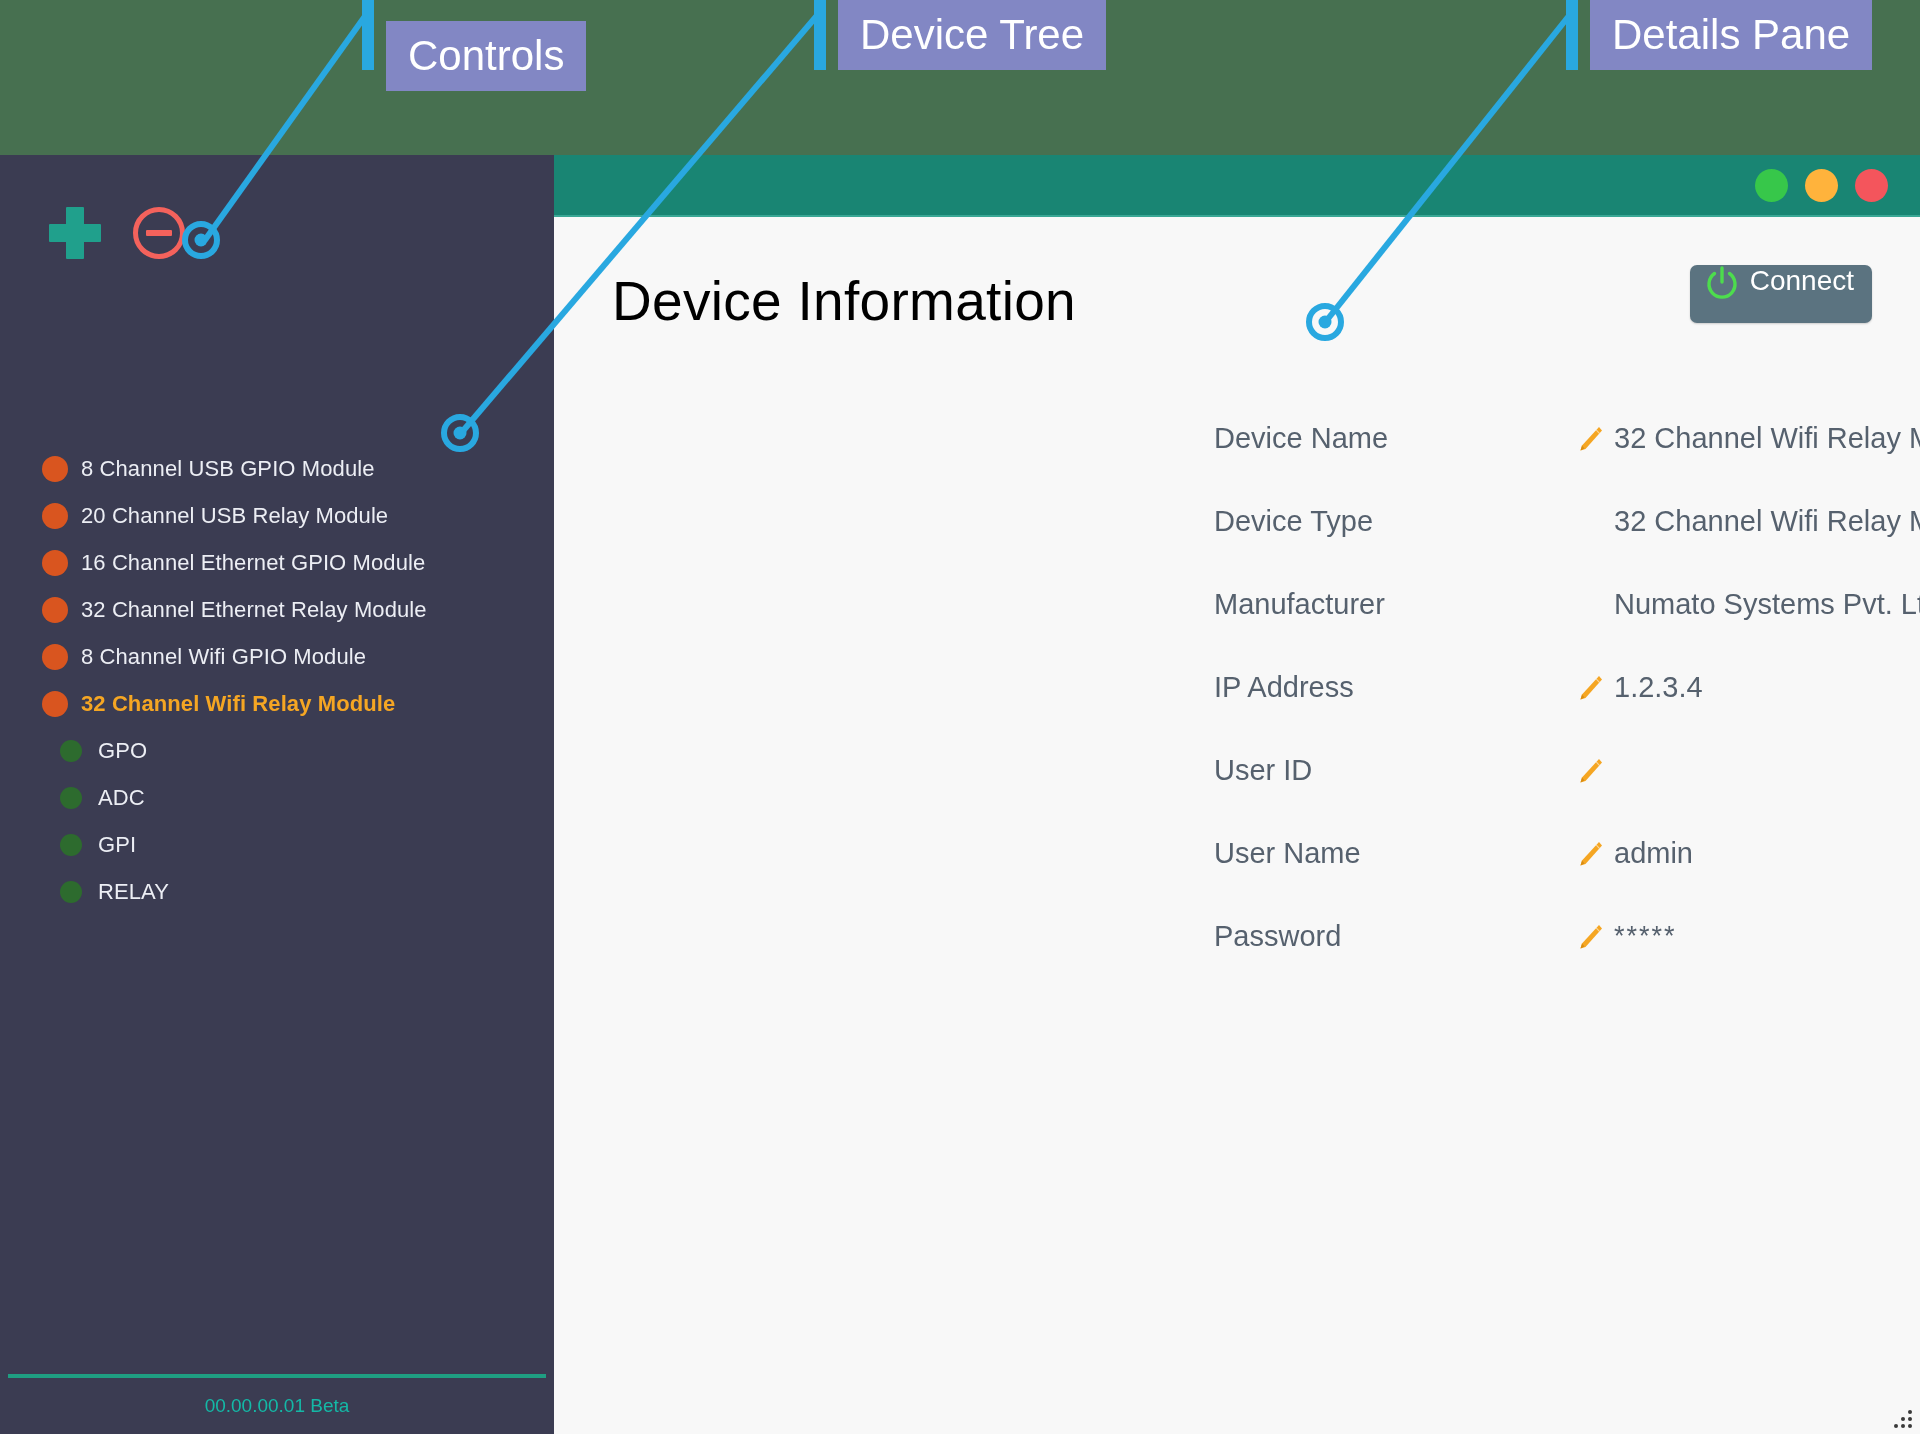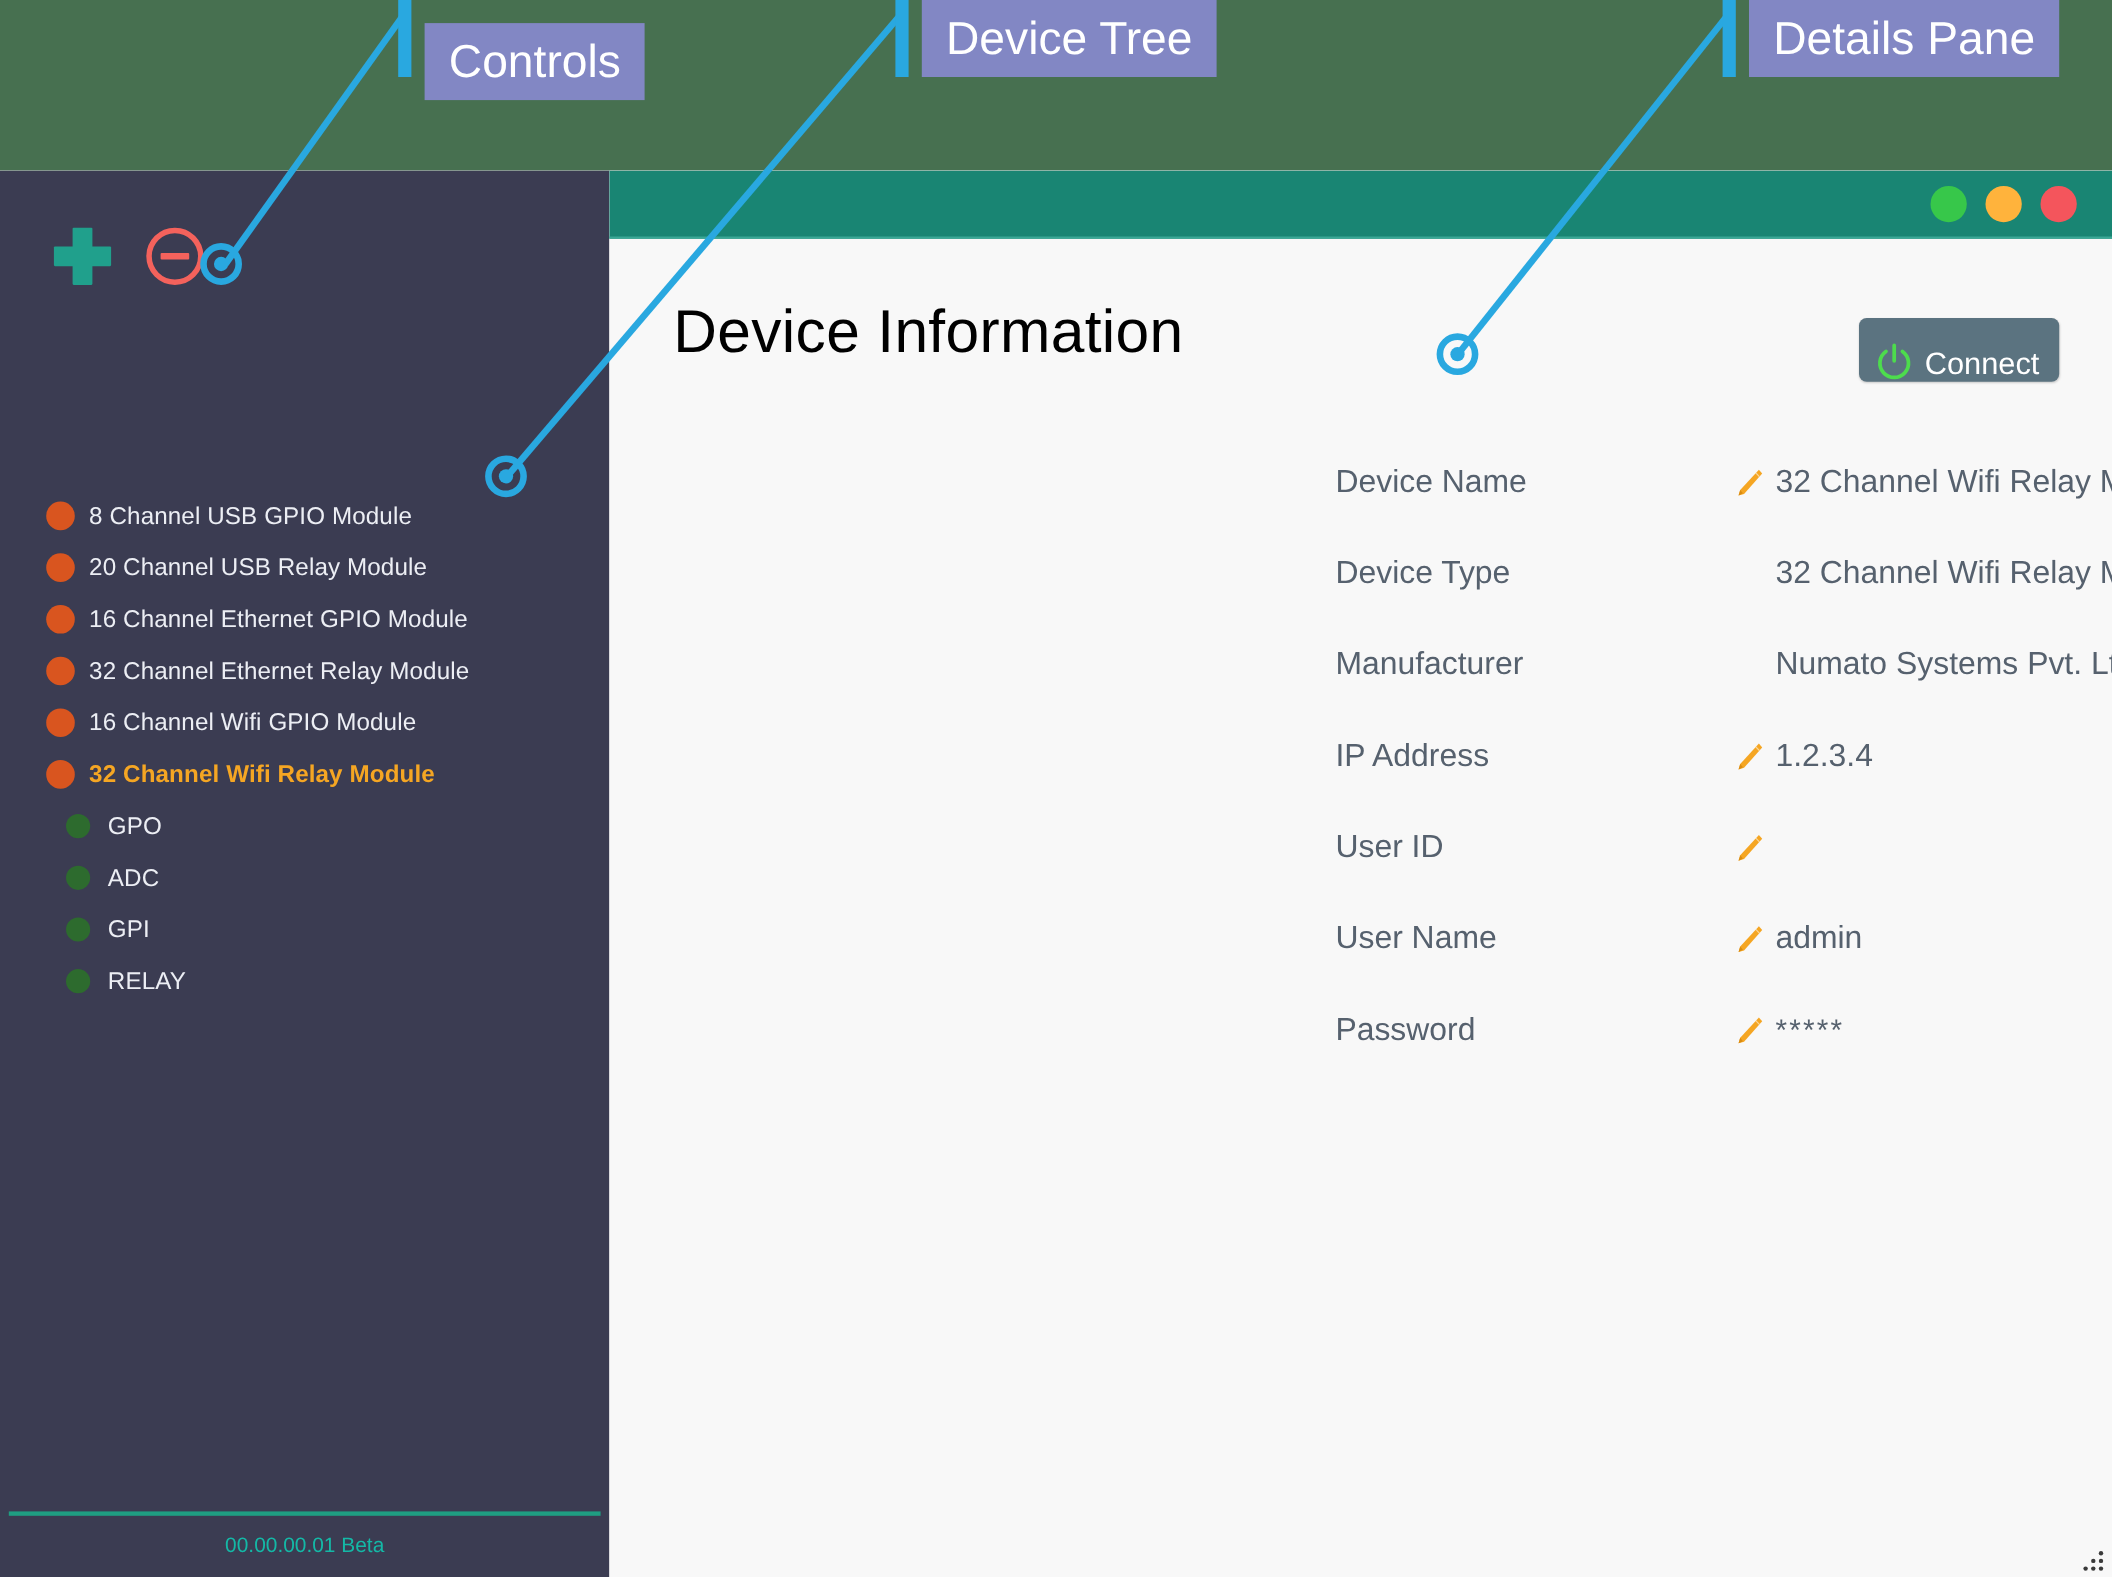--- a/index.html
+++ b/index.html
@@ -163,25 +163,24 @@
 
   #connect-button {
     position: absolute;
     right: 48px;
     top: 48px;
     height: 58px;
     padding: 0 18px 0 14px;
     background: #5b7380;
     border-radius: 7px;
     display: flex;
-    align-items: flex-end;
+    align-items: flex-start;
     gap: 10px;
     cursor: pointer;
     box-shadow: 0 1px 2px rgba(0,0,0,.18);
-    margin-top: 24px;
   }
   #connect-button .power {
     width: 36px; height: 36px;
     position: relative;
     flex: 0 0 36px;
   }
   #connect-button .power svg { display: block; }
   #connect-button .label {
     color: #ffffff;
     font-size: 28px;
@@ -289,21 +288,21 @@
         <div class="tree-item">
           <span class="dot red"></span>
           <span>16 Channel Ethernet GPIO Module</span>
         </div>
         <div class="tree-item">
           <span class="dot red"></span>
           <span>32 Channel Ethernet Relay Module</span>
         </div>
         <div class="tree-item">
           <span class="dot red"></span>
-          <span>16 Channel Wifi GPIO Module</span>
+          <span>8 Channel Wifi GPIO Module</span>
         </div>
         <div class="tree-item selected">
           <span class="dot red"></span>
           <span>32 Channel Wifi Relay Module</span>
         </div>
         <div class="tree-item child">
           <span class="dot green"></span>
           <span>GPO</span>
         </div>
         <div class="tree-item child">

